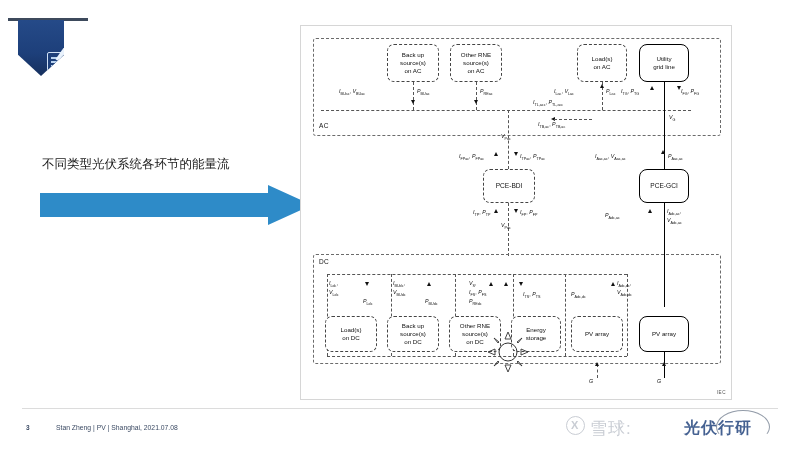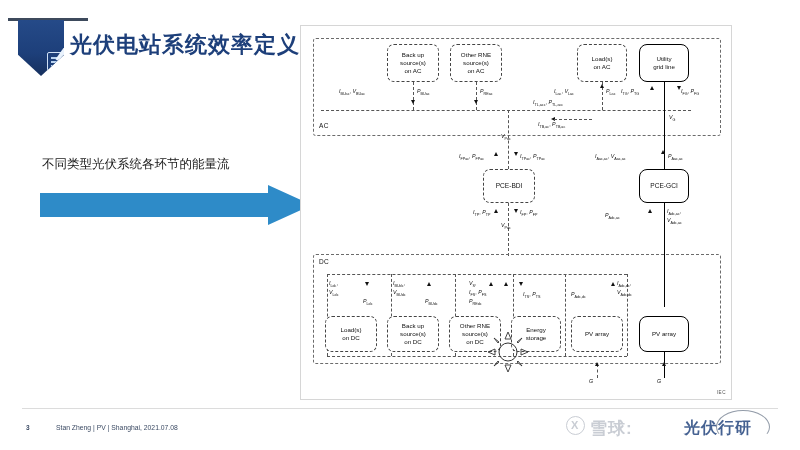--- a/index.html
+++ b/index.html
@@ -110,21 +110,21 @@
   #wm-ring {
     position:absolute; left:0; top:6px; width:19px; height:19px;
     border:1.6px solid #c9cdd4; border-radius:50%;
   }
   #wm-ring:before{
     content:"X"; position:absolute; left:4px; top:2px;
     font-size:11px; color:#c9cdd4; font-weight:bold;
   }
   #wm-text1 {
     position:absolute; left:24px; top:7px;
-    font-size:17px; color:#c9cdd4; font-weight:bold; letter-spacing:1px;
+    font-size:17px; color:#c9cdd4; font-weight:normal; letter-spacing:1px;
   }
   #wm-text2 {
     position:absolute; left:118px; top:8px;
     font-size:16px; color:#1d3f7a; font-weight:bold; letter-spacing:1px;
     opacity:.82;
   }
   #wm-swoosh {
     position:absolute; left:150px; top:0px; width:54px; height:34px;
     border:1.4px solid #3b4a63; border-radius:50%;
     clip-path: polygon(0% 0%, 100% 0%, 100% 70%, 0% 70%);
@@ -133,21 +133,20 @@
 </style>
 </head>
 <body>
 
 <div id="slide-header">
   <div class="banner-bar"></div>
   <div class="banner-shield">
     <div class="banner-icon"></div>
     <div class="banner-pen"></div>
   </div>
-  <div id="page-title">光伏电站系统效率定义</div>
 </div>
 
 <div id="caption-text">不同类型光伏系统各环节的能量流</div>
 <svg id="flow-arrow" viewBox="0 0 272 40">
   <polygon points="0,8 228,8 228,0 272,20 228,40 228,32 0,32" fill="#2e8bc8"></polygon>
 </svg>
 
 <div id="diagram-frame">
   <div class="diagram-inner">
 

